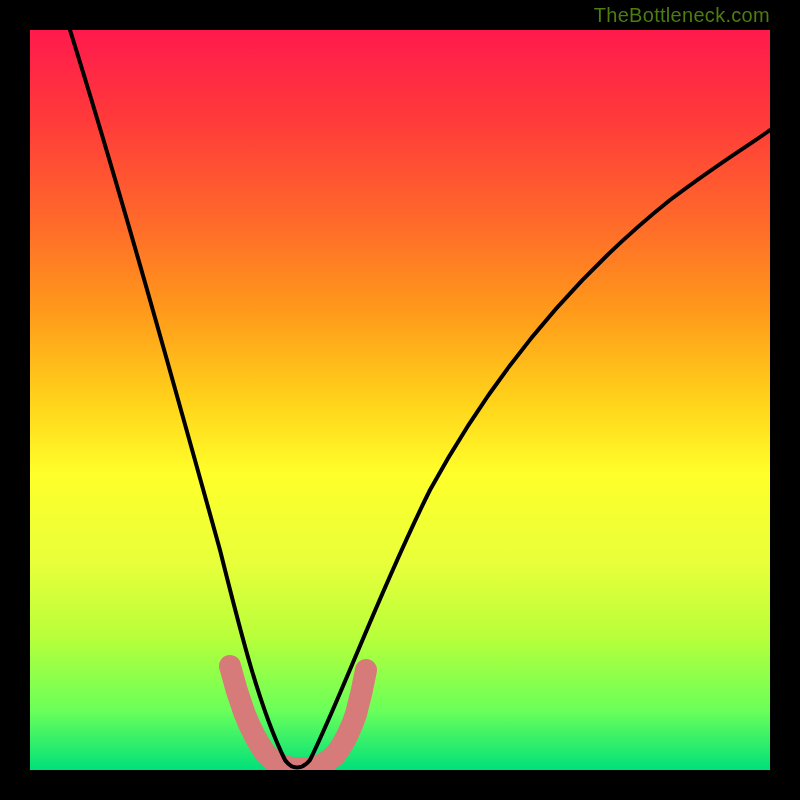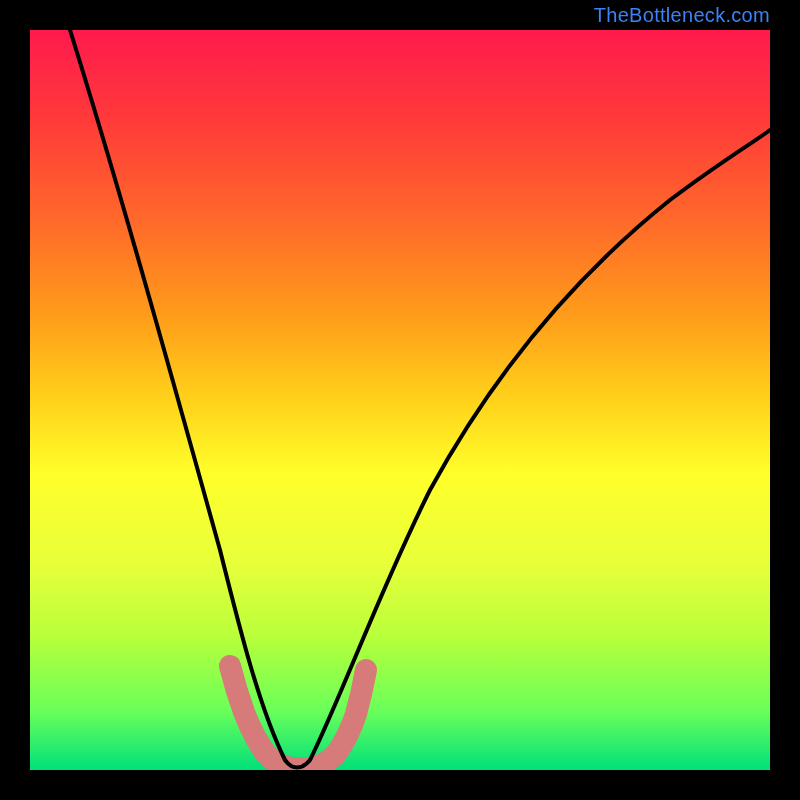--- a/index.html
+++ b/index.html
@@ -34,21 +34,21 @@
       #b8ff3a 82%,
       #6aff5a 92%,
       #00e07a 100%
     );
     overflow: hidden;
   }
   .watermark {
     position: absolute;
     top: 4px;
     right: 30px;
-    color: #3b82f6;
+    color: #4d7c0f;
     font-size: 20px;
     font-weight: 500;
     letter-spacing: 0.3px;
   }
   svg.curve {
     position: absolute;
     inset: 0;
   }
 </style>
 </head>

